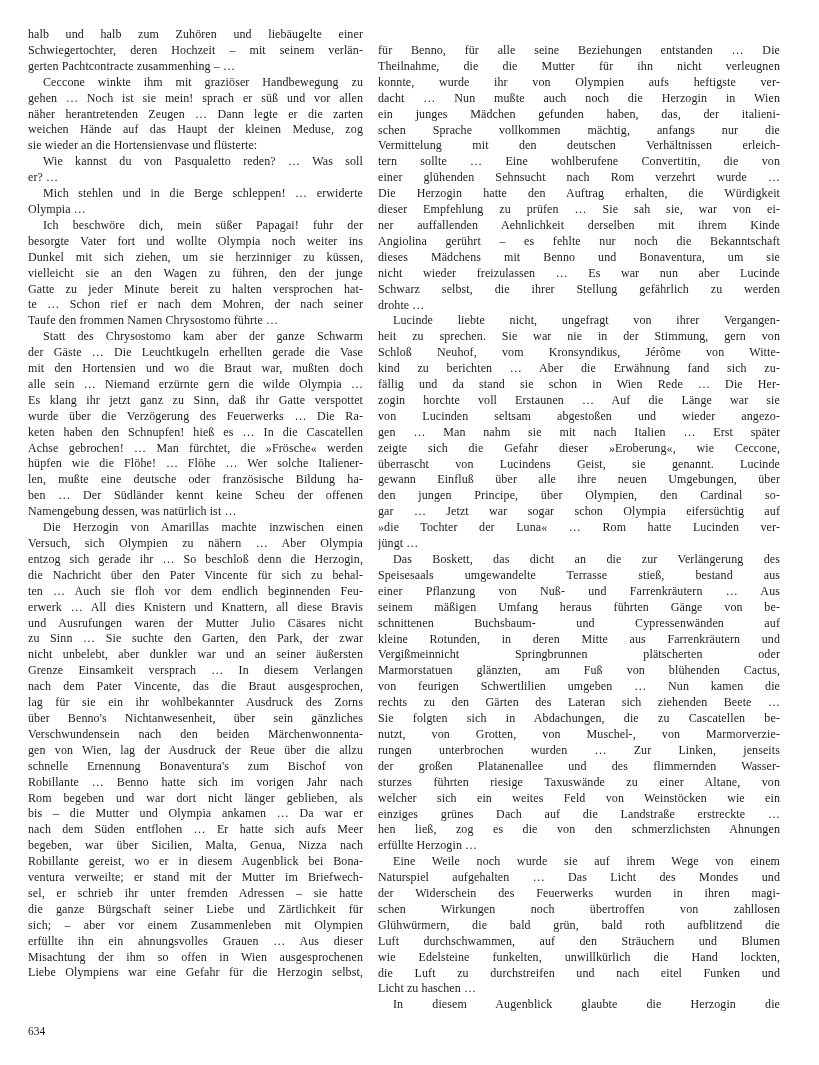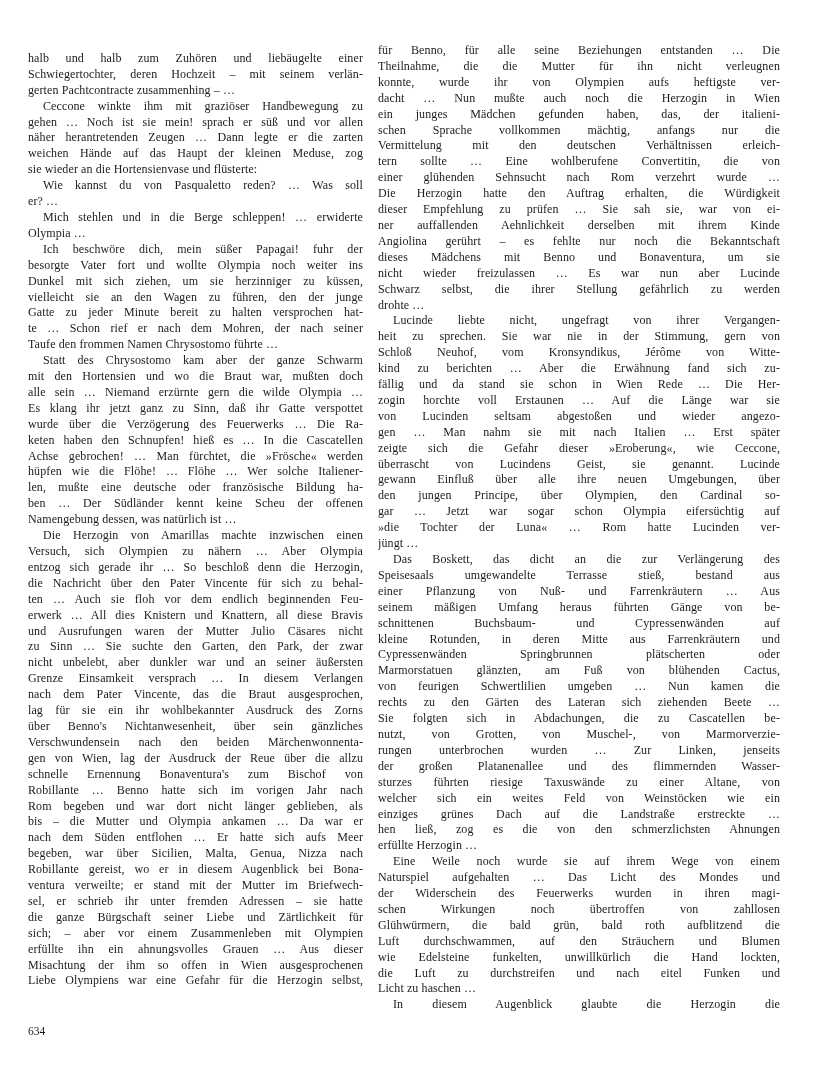--- a/index.html
+++ b/index.html
@@ -19,21 +19,20 @@
     width: 819px;
     height: 1065px;
     background: #ffffff;
     overflow: hidden;
   }
   .columns {
     position: absolute;
     top: 27px;
     left: 28px;
     display: flex;
-    align-items: center;
   }
   .col {
     display: block;
   }
   .col-left {
     width: 335px;
     margin-right: 15px;
     font-size: 12px;
   }
   .col-right {
@@ -83,20 +82,21 @@
         <div class="line indented">Mich stehlen und in die Berge schleppen! … erwiderte</div>
         <div class="line para-end">Olympia …</div>
         <div class="line indented">Ich beschwöre dich, mein süßer Papagai! fuhr der</div>
         <div class="line">besorgte Vater fort und wollte Olympia noch weiter ins</div>
         <div class="line">Dunkel mit sich ziehen, um sie herzinniger zu küssen,</div>
         <div class="line">vielleicht sie an den Wagen zu führen, den der junge</div>
         <div class="line">Gatte zu jeder Minute bereit zu halten versprochen hat-</div>
         <div class="line">te … Schon rief er nach dem Mohren, der nach seiner</div>
         <div class="line para-end">Taufe den frommen Namen Chrysostomo führte …</div>
         <div class="line indented">Statt des Chrysostomo kam aber der ganze Schwarm</div>
+        <div class="line">der Gäste … Die Leuchtkugeln erhellten gerade die Vase</div>
         <div class="line">mit den Hortensien und wo die Braut war, mußten doch</div>
         <div class="line">alle sein … Niemand erzürnte gern die wilde Olympia …</div>
         <div class="line">Es klang ihr jetzt ganz zu Sinn, daß ihr Gatte verspottet</div>
         <div class="line">wurde über die Verzögerung des Feuerwerks … Die Ra-</div>
         <div class="line">keten haben den Schnupfen! hieß es … In die Cascatellen</div>
         <div class="line">Achse gebrochen! … Man fürchtet, die »Frösche« werden</div>
         <div class="line">hüpfen wie die Flöhe! … Flöhe … Wer solche Italiener-</div>
         <div class="line">len, mußte eine deutsche oder französische Bildung ha-</div>
         <div class="line">ben … Der Südländer kennt keine Scheu der offenen</div>
         <div class="line para-end">Namengebung dessen, was natürlich ist …</div>
@@ -162,21 +162,21 @@
         <div class="line">den jungen Principe, über Olympien, den Cardinal so-</div>
         <div class="line">gar … Jetzt war sogar schon Olympia eifersüchtig auf</div>
         <div class="line">»die Tochter der Luna« … Rom hatte Lucinden ver-</div>
         <div class="line para-end">jüngt …</div>
         <div class="line indented">Das Boskett, das dicht an die zur Verlängerung des</div>
         <div class="line">Speisesaals umgewandelte Terrasse stieß, bestand aus</div>
         <div class="line">einer Pflanzung von Nuß- und Farrenkräutern … Aus</div>
         <div class="line">seinem mäßigen Umfang heraus führten Gänge von be-</div>
         <div class="line">schnittenen Buchsbaum- und Cypressenwänden auf</div>
         <div class="line">kleine Rotunden, in deren Mitte aus Farrenkräutern und</div>
-        <div class="line">Cypressenwänden Springbrunnen plätscherten oder</div>
+        <div class="line">Vergißmeinnicht Springbrunnen plätscherten oder</div>
         <div class="line">Marmorstatuen glänzten, am Fuß von blühenden Cactus,</div>
         <div class="line">von feurigen Schwertlilien umgeben … Nun kamen die</div>
         <div class="line">rechts zu den Gärten des Lateran sich ziehenden Beete …</div>
         <div class="line">Sie folgten sich in Abdachungen, die zu Cascatellen be-</div>
         <div class="line">nutzt, von Grotten, von Muschel-, von Marmorverzie-</div>
         <div class="line">rungen unterbrochen wurden … Zur Linken, jenseits</div>
         <div class="line">der großen Platanenallee und des flimmernden Wasser-</div>
         <div class="line">sturzes führten riesige Taxuswände zu einer Altane, von</div>
         <div class="line">welcher sich ein weites Feld von Weinstöcken wie ein</div>
         <div class="line">einziges grünes Dach auf die Landstraße erstreckte …</div>

